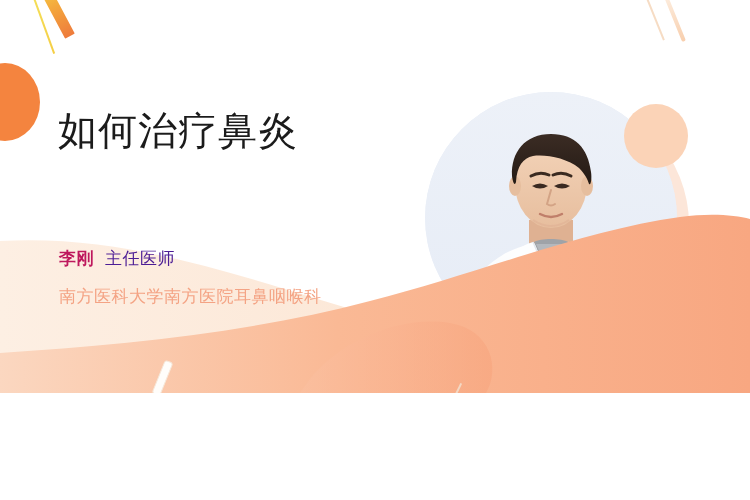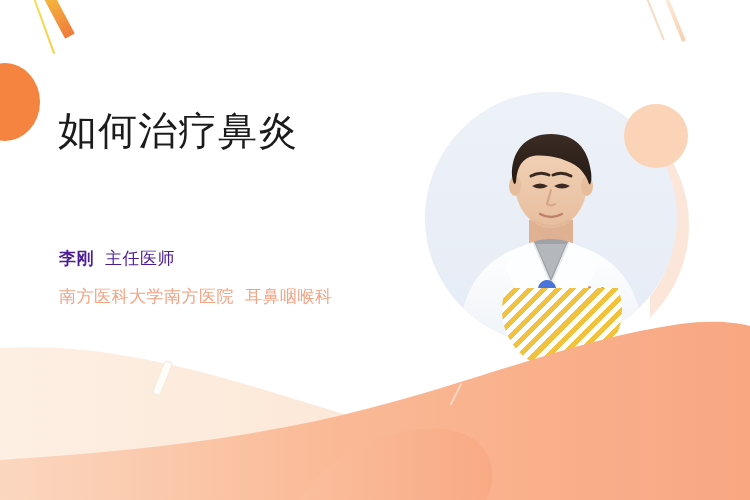--- a/index.html
+++ b/index.html
@@ -3,21 +3,21 @@
 <meta charset="utf-8">
 <style>
   html, body {
     margin: 0;
     padding: 0;
     background: #ffffff;
   }
   #stage {
     position: relative;
     width: 750px;
-    height: 500px;
+    height: 393px;
     overflow: hidden;
     background: #ffffff;
     font-family: Liberation Sans, sans-serif;
   }
 
   
   .deco { position: absolute; pointer-events: none; }
 
   
   .wave-svg {
@@ -158,41 +158,41 @@
   }
   .byline {
     position: absolute;
     left: 59px; top: 250px;
     white-space: nowrap;
     line-height: 1;
   }
   .byline .doc-name {
     font-size: 17px;
     font-weight: 700;
-    color: #4c1d95;
+    color: #be185d;
     letter-spacing: .5px;
   }
   .byline .doc-title {
     font-size: 17px;
     font-weight: 400;
     color: #4c1d95;
     letter-spacing: .5px;
     margin-left: 11px;
   }
   .affiliation {
     position: absolute;
     left: 59px; top: 288px;
     white-space: nowrap;
     font-size: 17px;
     font-weight: 400;
     color: #F4A384;
     letter-spacing: .5px;
     line-height: 1;
   }
-  .affiliation .dept { margin-left: 11px; }
+  .affiliation .dept { }
 </style>
 </head>
 <body>
 
 <div id="stage">
 
   <div class="deco circle-orange-left"></div>
 
   <div class="deco ribbon-thick"></div>
   <div class="deco ribbon-thin"></div>

